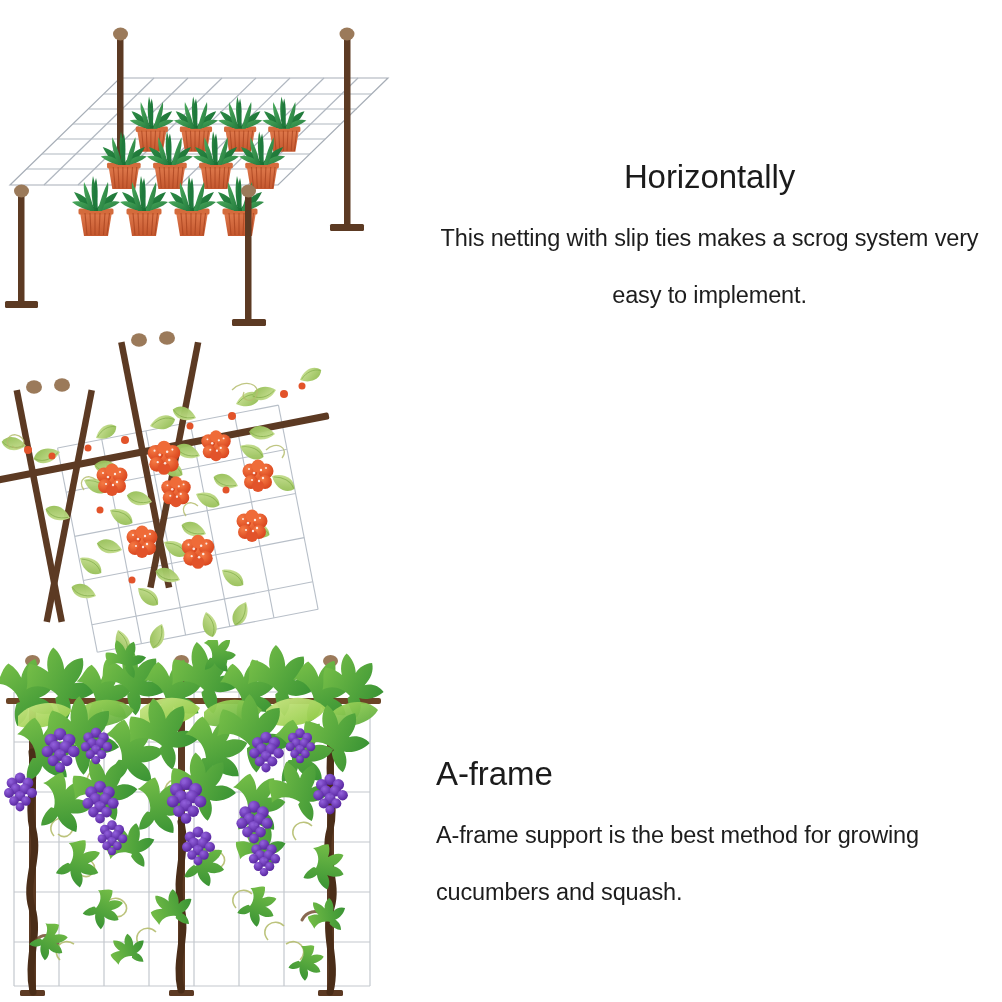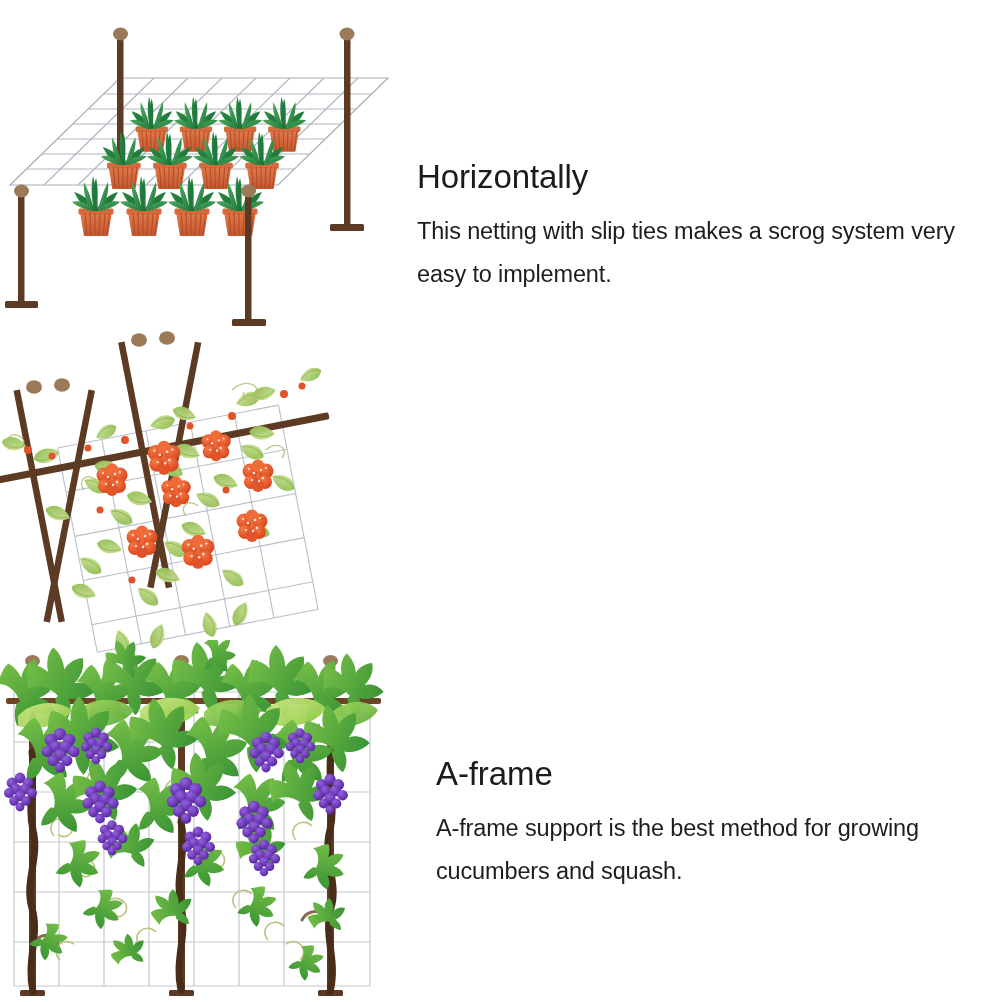--- a/index.html
+++ b/index.html
@@ -17,37 +17,37 @@
 
   .row { position: absolute; left: 0; width: 1002px; }
   .row-1 { top: 0;   height: 340px; }
   .row-2 { top: 330px; height: 330px; }
   .row-3 { top: 640px; height: 362px; }
 
   .art { position: absolute; left: 0; top: 0; width: 400px; height: 100%; }
   .art svg { display: block; }
 
   .copy { position: absolute; }
-  .copy-1 { left: 417px; top: 158px; width: 585px; }
+  .copy-1 { left: 417px; top: 158px; width: 585px; text-align: center; }
   .copy-2 { left: 436px; top: 425px; width: 585px; }
 
   .heading {
     font-size: 33px;
     font-weight: 400;
     color: #1b1b1b;
     letter-spacing: -0.1px;
     line-height: 1.15;
     margin: 0 0 14px 0;
     white-space: nowrap;
   }
   .body-text {
     font-size: 23.5px;
     font-weight: 400;
     color: #1d1d1d;
-    line-height: 43px;
+    line-height: 57px;
     margin: 0;
     letter-spacing: -0.15px;
   }
 </style>
 </head>
 <body>
 
 <div class="page">
 
   <div class="row row-1">

